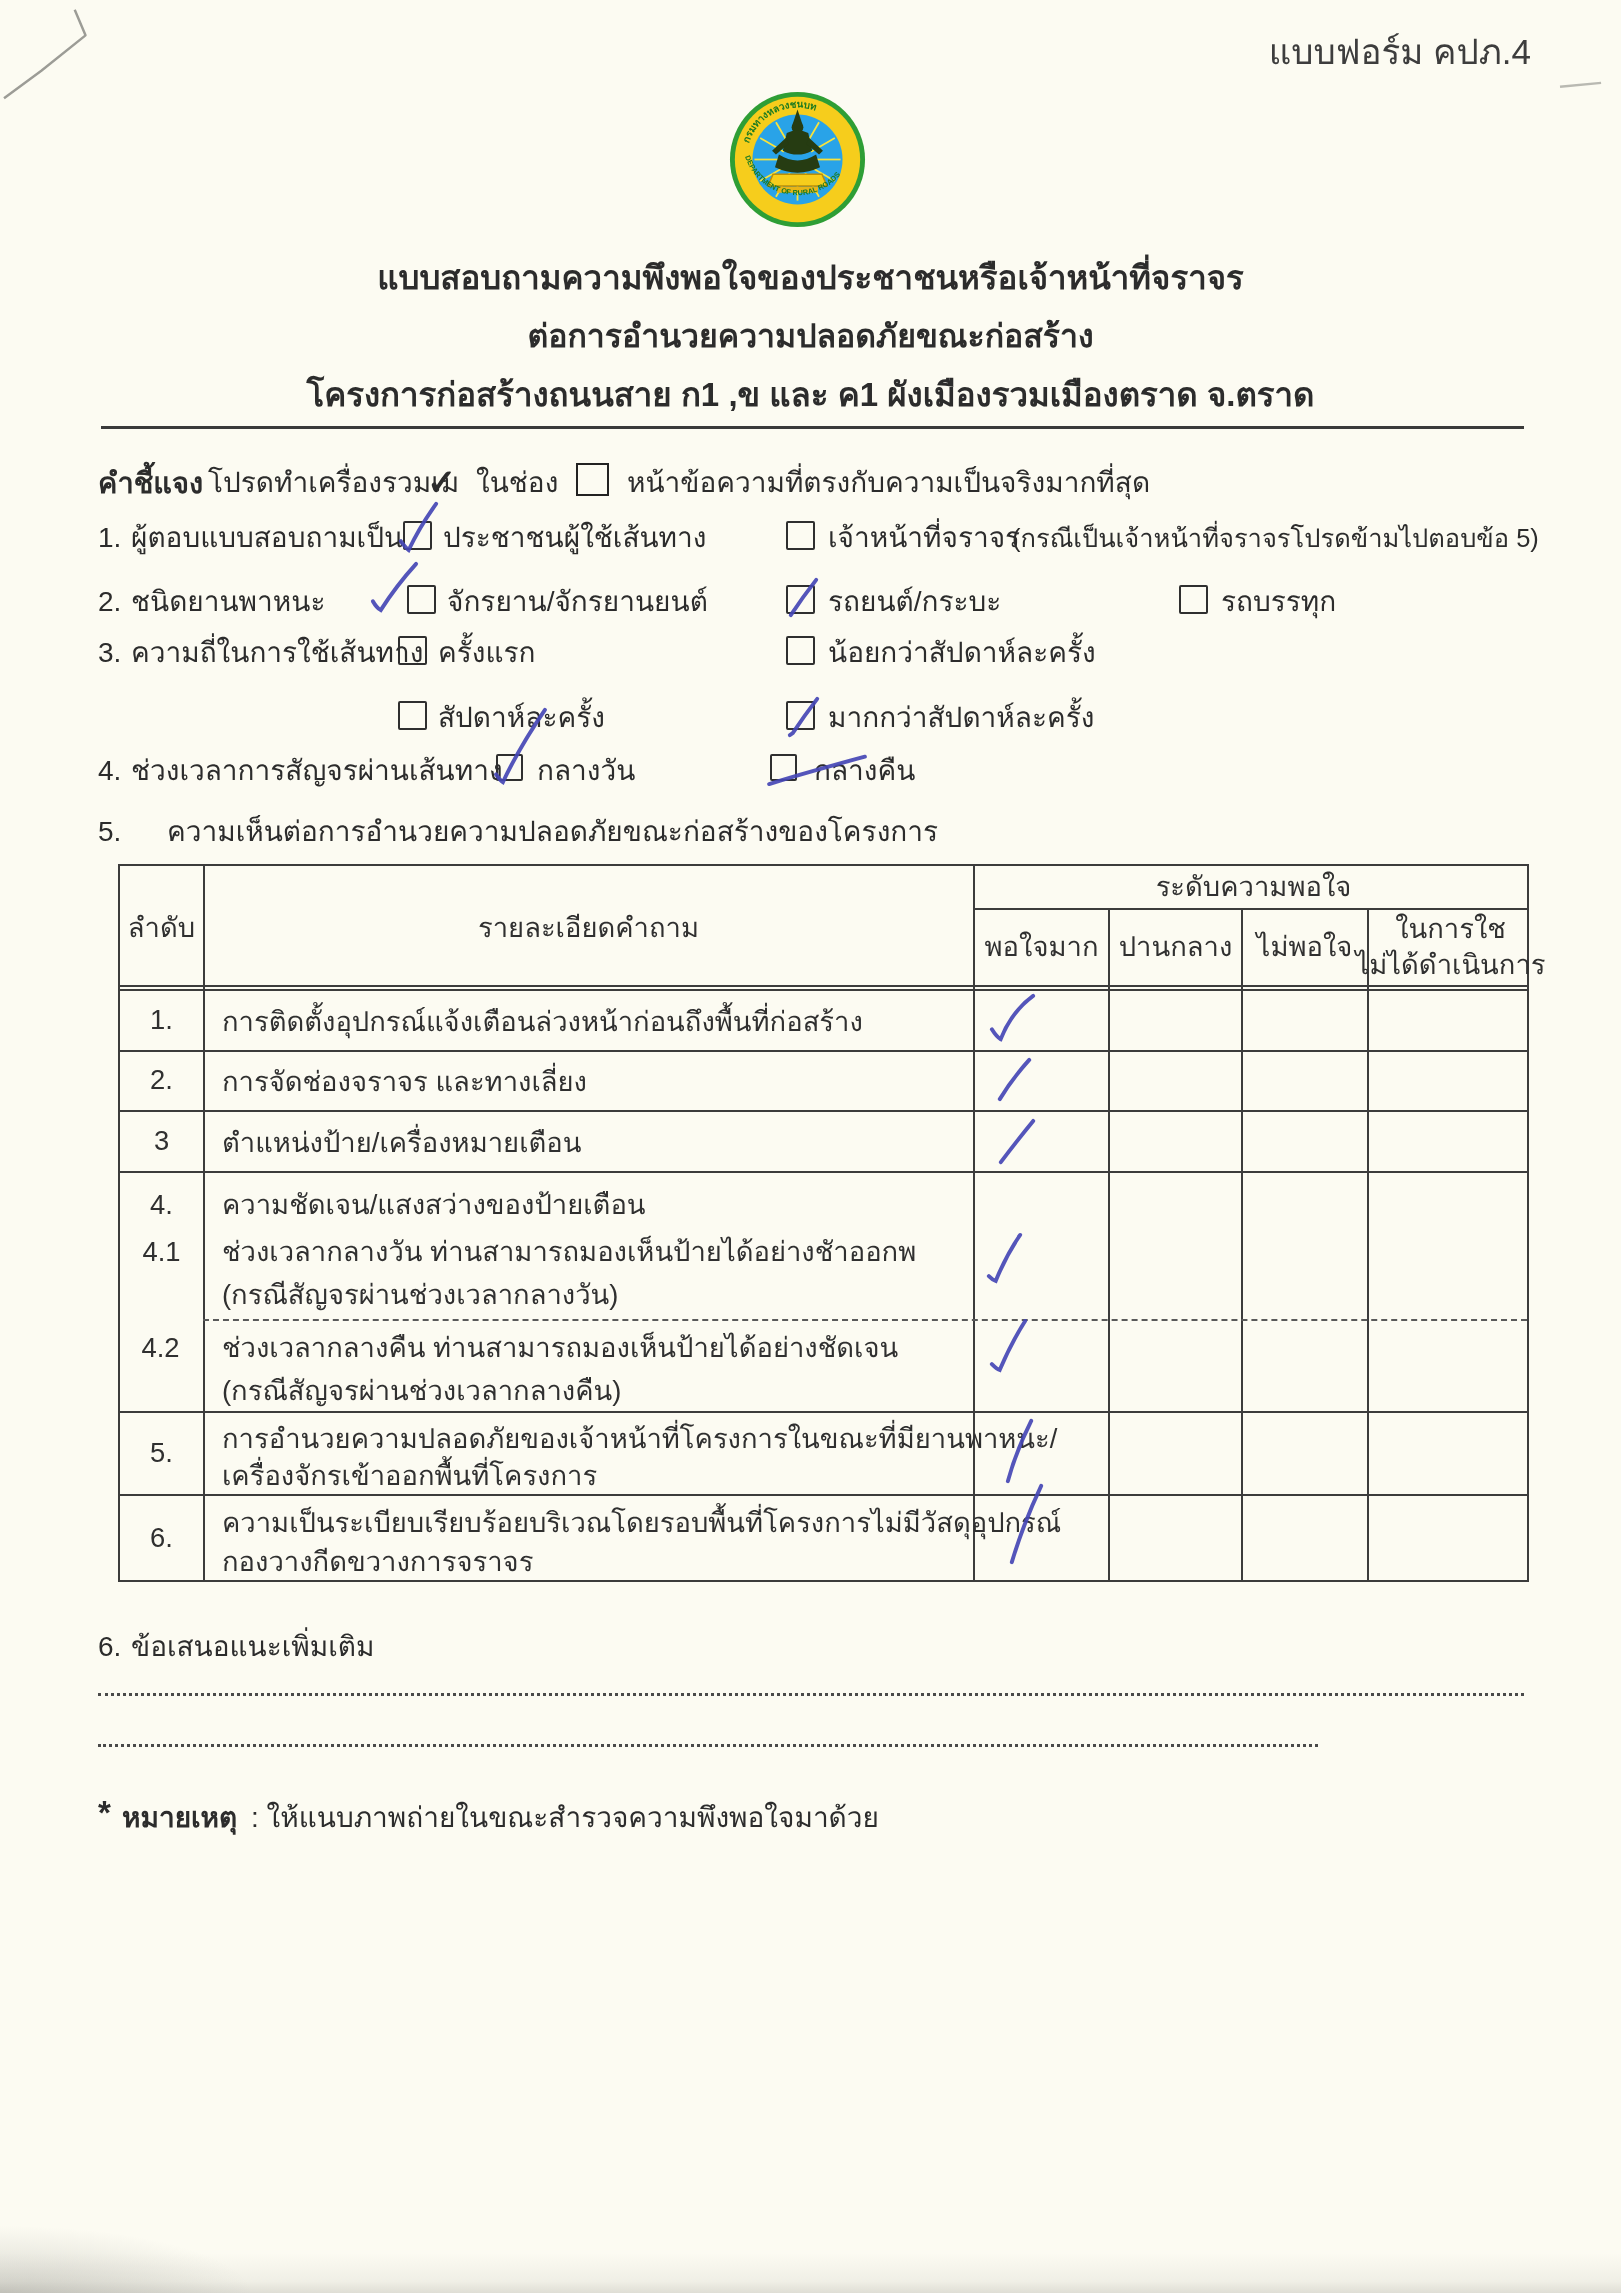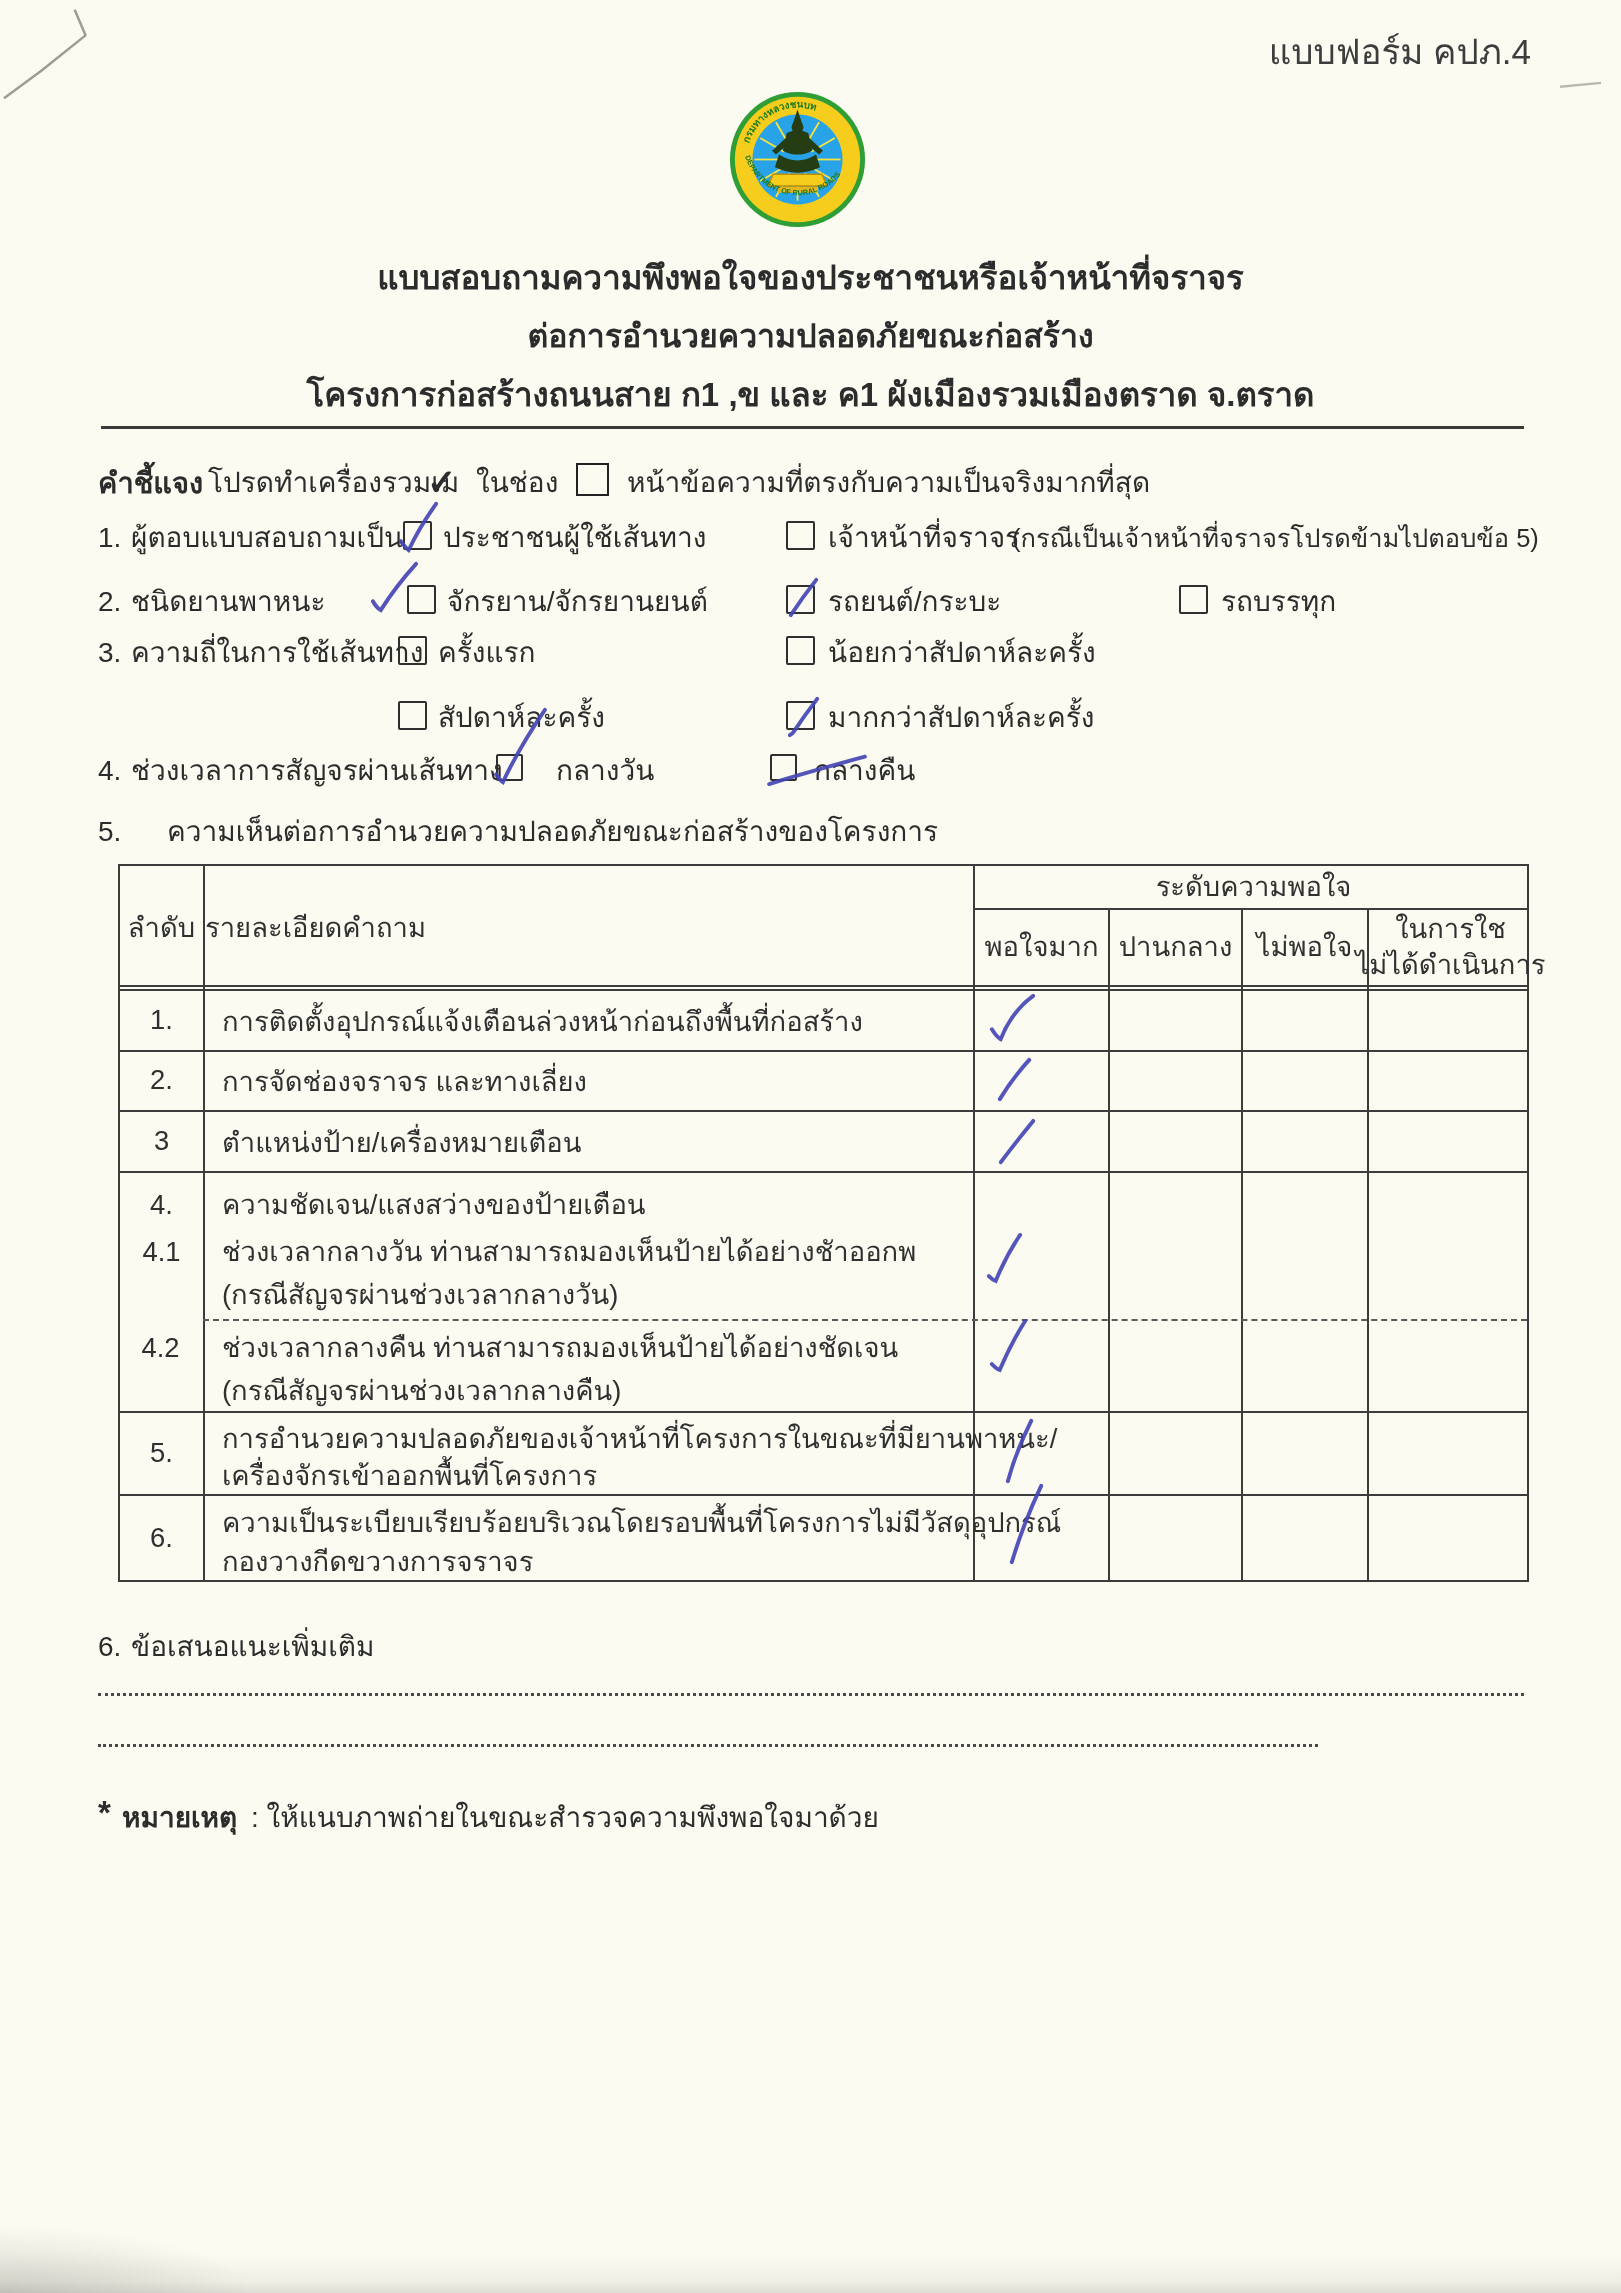--- a/index.html
+++ b/index.html
@@ -143,21 +143,21 @@
     <span class="abs t" style="left:828px;top:9.8px;font-size:28px;">มากกว่าสัปดาห์ละครั้ง</span>
     <svg class="tick" style="left:781px;top:0px;" width="45" height="51" viewBox="0 0 46 52">
       <path d="M9 46 L12 44 Q24 26 37 9"></path>
     </svg>
   </div>
 
   <div class="abs" style="left:0;top:743px;width:1621px;height:49px;">
     <span class="abs t" style="left:98px;top:9.8px;font-size:28px;">4.</span>
     <span class="abs t" style="left:131px;top:9.8px;font-size:28px;">ช่วงเวลาการสัญจรผ่านเส้นทาง</span>
     <span class="cb small" style="left:496px;top:10.8px;"></span>
-    <span class="abs t" style="left:537px;top:9.8px;font-size:28px;margin-left:19px;">กลางวัน</span>
+    <span class="abs t" style="left:537px;top:9.8px;font-size:28px;">กลางวัน</span>
     <span class="cb small" style="left:770px;top:10.8px;"></span>
     <span class="abs t" style="left:814px;top:9.8px;font-size:28px;">กลางคืน</span>
     <svg class="tick" style="left:488px;top:-41px;" width="65" height="86" viewBox="0 0 66 88">
       <path d="M8 74 Q12 80 15 82 Q32 46 58 8"></path>
     </svg>
     <svg class="tick" style="left:763px;top:2px;" width="110" height="43" viewBox="0 0 112 44">
       <path d="M6 40 Q44 28 104 12"></path>
     </svg>
   </div>
 
@@ -179,21 +179,21 @@
     <div class="hline" style="top:184px;"></div>
     <div class="hline" style="top:244px;"></div>
     <div class="hline" style="top:305px;"></div>
     <div class="hline" style="top:545px;"></div>
     <div class="hline" style="top:628px;"></div>
     <div class="dash" style="top:453px;"></div>
 
     <div class="cellt" style="left:0;top:0;width:83px;height:124px;display:flex;align-items:center;justify-content:center;border-radius:8px;">
         <span>ลำดับ</span>
       </div>
-    <div class="cellt" style="left:85px;top:0;width:767px;height:124px;display:flex;align-items:center;">
+    <div class="cellt" style="left:85px;top:0;width:767px;height:124px;display:flex;align-items:center;justify-content:center;">
         <span>รายละเอียดคำถาม</span>
       </div>
     <div class="cellt" style="left:855px;top:0;width:557px;height:42px;display:flex;align-items:center;justify-content:center;">
         <span>ระดับความพอใจ</span>
       </div>
     <div class="cellt" style="left:855px;top:42px;width:133px;height:78px;display:flex;align-items:center;justify-content:center;">
         <span>พอใจมาก</span>
       </div>
     <div class="cellt" style="left:990px;top:42px;width:131px;height:78px;display:flex;align-items:center;justify-content:center;">
         <span>ปานกลาง</span>

